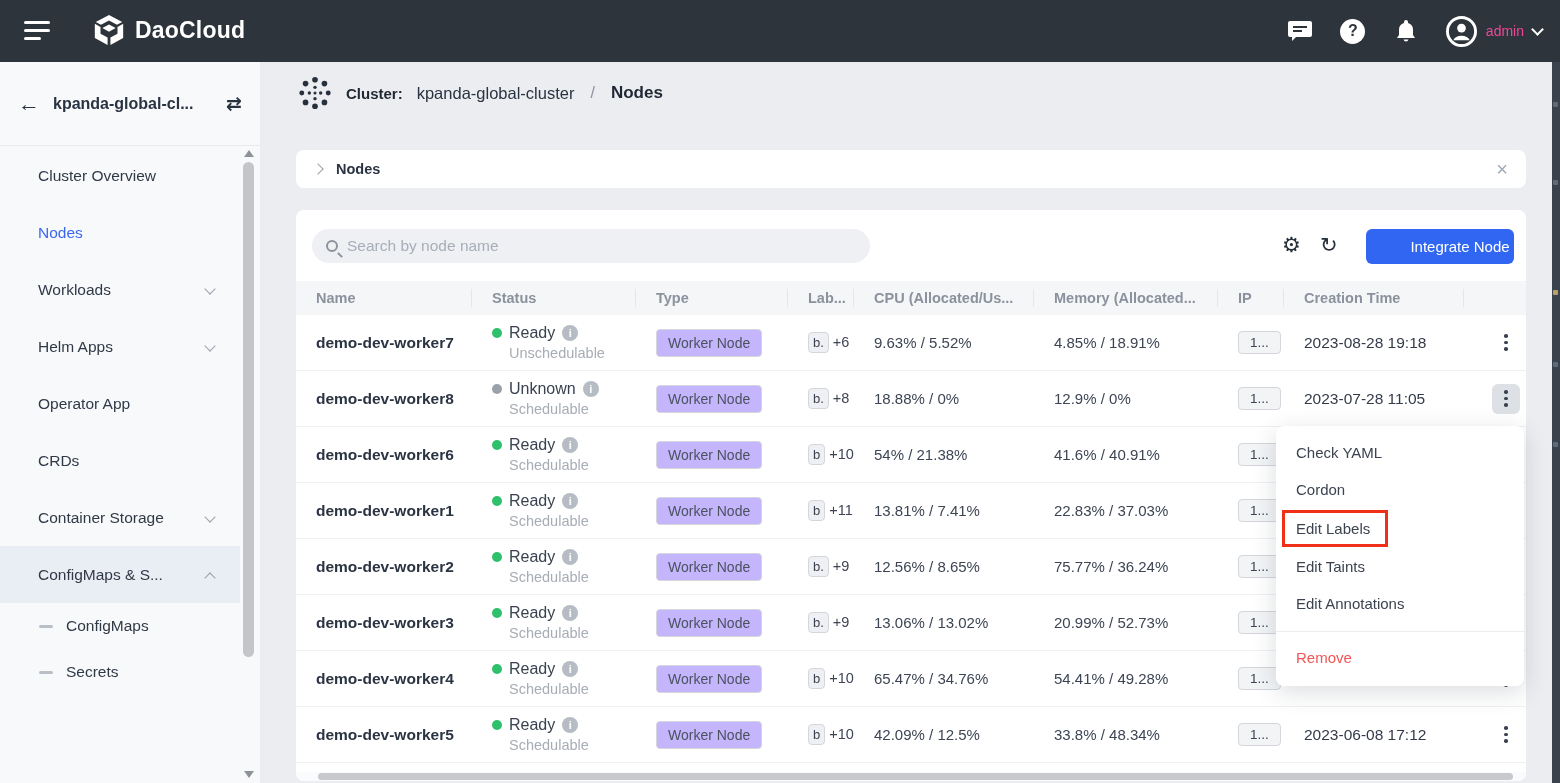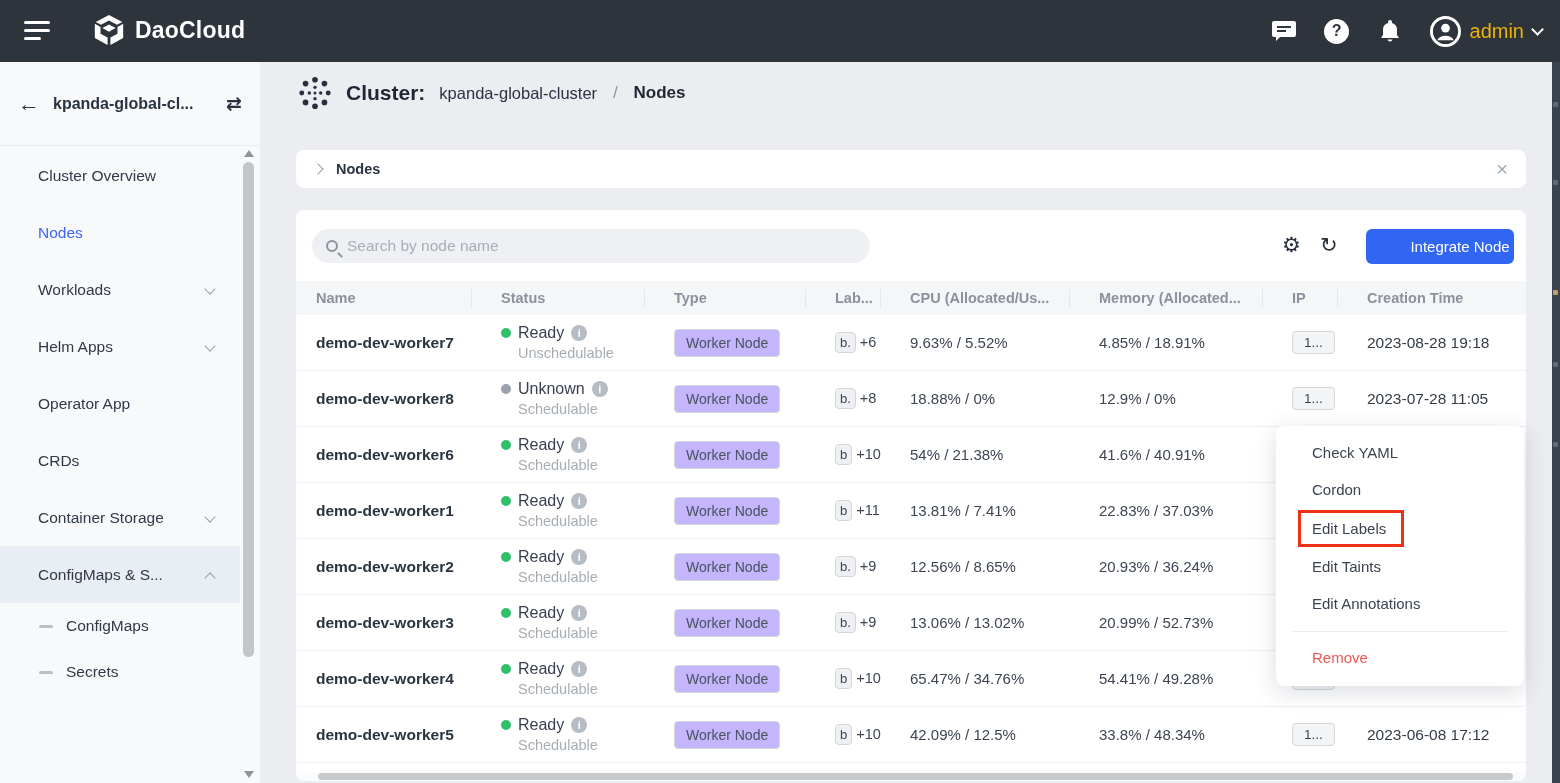--- a/index.html
+++ b/index.html
@@ -10,21 +10,21 @@
   .topbar { position:absolute; top:0; left:0; width:1560px; height:62px; background:#2e343b; z-index:60; }
   .hamburger { position:absolute; left:24px; top:21px; width:26px; height:20px; cursor:pointer; }
   .hamburger i { display:block; background:#fff; height:3px; border-radius:2px; margin-bottom:5px; }
   .hamburger i:nth-child(1){ width:26px; } .hamburger i:nth-child(2){ width:26px; } .hamburger i:nth-child(3){ width:17px; }
   .brand { position:absolute; left:92px; top:13px; display:flex; align-items:center; gap:9px; }
   .brand-name { color:#fff; font-size:23px; font-weight:bold; letter-spacing:.2px; }
   .topbar-right { position:absolute; right:18px; top:0; height:62px; display:flex; align-items:center; gap:27px; }
   .tb-icon { width:26px; height:26px; display:flex; align-items:center; justify-content:center; cursor:pointer; }
   .help-circle { width:25px; height:25px; border-radius:50%; background:#fff; color:#2e343b; font-weight:bold; font-size:16px; display:flex; align-items:center; justify-content:center; }
   .user { display:flex; align-items:center; gap:9px; cursor:pointer; }
-  .user-name { color:#eab308; font-size:20px; }
+  .user-name { color:#ec4899; font-size:14px; }
   .chev { display:inline-block; width:9px; height:9px; border-right:2px solid #fff; border-bottom:2px solid #fff; transform:rotate(45deg); margin-top:-4px; }
 
   
   .sidebar { position:absolute; top:62px; left:0; width:260px; height:721px; background:#f8f9fb; z-index:10; }
   .cluster-row { height:84px; display:flex; align-items:center; padding:0 18px; gap:13px; border-bottom:1px solid #e9ebee; }
   .back-arrow { font-size:22px; color:#2a3342; font-weight:bold; cursor:pointer; line-height:1; }
   .cluster-name { font-size:16px; font-weight:bold; color:#2a3342; flex:1; white-space:nowrap; overflow:hidden; }
   .switch-icon { font-size:19px; color:#2a3342; font-weight:bold; cursor:pointer; }
   .nav { position:absolute; top:85px; left:0; width:240px; }
   .nav-item { height:57px; display:flex; align-items:center; padding-left:38px; position:relative; font-size:15.5px; color:#303a47; cursor:pointer; }
@@ -37,21 +37,21 @@
   .sub-dash { width:14px; height:3px; background:#b9bfc7; border-radius:2px; }
   .side-scroll { position:absolute; right:5px; top:88px; width:13px; height:628px; }
   .side-scroll .arrow-up, .side-scroll .arrow-down { position:absolute; left:2px; width:0; height:0; border-left:5px solid transparent; border-right:5px solid transparent; }
   .arrow-up { top:0; border-bottom:7px solid #8d939b; }
   .arrow-down { bottom:0; border-top:7px solid #8d939b; }
   .side-thumb { position:absolute; left:1px; top:12px; width:11px; height:495px; background:#c3c5c9; border-radius:6px; }
 
   
   .page-header { position:absolute; left:298px; top:76px; display:flex; align-items:center; gap:14px; z-index:5; }
   .cluster-icon { width:34px; height:34px; }
-  .ph-label { font-size:21px; font-weight:bold; color:#1f2733; }
+  .ph-label { font-size:15px; font-weight:bold; color:#1f2733; }
   .ph-name { font-size:16.5px; color:#2a3342;text-align:center; }
   .ph-sep { font-size:16px; color:#8b929d; margin:0 2px; }
   .ph-page { font-size:17px; font-weight:bold; color:#1f2733; }
 
   
   .crumb-bar { position:absolute; left:296px; top:150px; width:1230px; height:38px; background:#fff; border-radius:8px; display:flex; align-items:center; padding:0 18px; z-index:5; }
   .crumb-chev { width:8px; height:8px; border-right:1.8px solid #9aa1ab; border-bottom:1.8px solid #9aa1ab; transform:rotate(-45deg); margin-right:14px; }
   .crumb-label { font-size:14.5px; font-weight:bold; color:#2a3342; flex:1; }
   .crumb-close { font-size:20px; color:#9daab8; cursor:pointer; line-height:1; }
 
@@ -60,21 +60,21 @@
   .search-box { position:absolute; left:16px; top:19px; width:558px; height:34px; background:#eef0f4; border-radius:17px; display:flex; align-items:center; padding-left:14px; gap:9px; }
   .search-glyph { width:12px; height:12px; border:2px solid #8d949e; border-radius:50%; position:relative; flex:none; }
   .search-glyph::after { content:""; position:absolute; width:2px; height:6px; background:#8d949e; transform:rotate(-45deg); left:11px; top:10px; }
   .search-input { border:none; background:transparent; outline:none; font-size:15.5px; color:#3d4554; width:480px; font-family:inherit; }
   .search-input::placeholder { color:#a8aeb8; }
   .tool-icon { position:absolute; top:24px; font-size:21px; color:#272f3b; cursor:pointer; line-height:1; }
   .gear { left:986px; } .refresh { left:1024px; }
   .integrate-btn { position:absolute; left:1070px; top:19px; width:148px; height:35px; background:#3166f3; color:#fff; border:none; border-radius:6px; font-size:15px; font-family:inherit; cursor:pointer;padding-left:40px; }
 
   
-  .thead, .trow { display:grid; grid-template-columns:176px 164px 152px 66px 180px 184px 66px 180px 1fr; align-items:center;gap:9px; }
+  .thead, .trow { display:grid; grid-template-columns:176px 164px 152px 66px 180px 184px 66px 180px 1fr; align-items:center; }
   .thead { position:absolute; left:0; top:71px; width:1230px; height:34px; background:#f5f6f8; }
   .thead > div { padding-left:20px; font-size:14.5px; font-weight:bold; color:#8b929d; border-right:1px solid #e4e6ea; height:18px; line-height:18px; white-space:nowrap; overflow:hidden; }
   .thead > div:last-child { border-right:none; }
   .tbody { position:absolute; left:0; top:105px; width:1230px; }
   .trow { height:56px; border-bottom:1px solid #eef0f2; }
   .cell { padding-left:20px; font-size:15px; color:#3d4554; white-space:nowrap; }
   .cell.name { font-size:15.5px; font-weight:bold; color:#2b3442; cursor:pointer; }
   .s1 { display:flex; align-items:center; gap:7px; }
   .dot { width:10px; height:10px; border-radius:50%; flex:none; }
   .dot[data-status="ready"] { background:#2ec06a; }
@@ -89,21 +89,21 @@
   .ip-badge { display:inline-block; border:1px solid #d3d7dc; background:#f2f4f6; border-radius:4px; padding:3px 11px; font-size:13.5px; color:#3d4554; cursor:pointer; }
   .cell.created { font-size:15.5px; color:#333b49; }
   .kebab { width:28px; height:30px; border-radius:6px; display:flex; flex-direction:column; align-items:center; justify-content:center; gap:3px; cursor:pointer; margin-left:8px; }
   .kebab i { width:3.5px; height:3.5px; border-radius:50%; background:#3a4250; }
   .kebab.active { background:#dde0e5; }
   .trow.partial { border-bottom:none; }
   .hscroll { position:absolute; left:0; bottom:0; width:1230px; height:9px; background:#fafbfc; }
   .hscroll-thumb { position:absolute; left:22px; top:1px; width:1195px; height:7px; background:#c7c9cd; border-radius:4px; cursor:pointer; }
 
   
-  .ctx-menu { position:absolute; left:1276px; top:426px; width:248px; background:#fff; border-radius:8px; box-shadow:0 6px 24px rgba(31,45,61,.16); padding:8px 16px 10px; z-index:70; }
+  .ctx-menu { position:absolute; left:1276px; top:426px; width:248px; background:#fff; border-radius:8px; box-shadow:0 6px 24px rgba(31,45,61,.16); padding:8px 0 10px; z-index:70; }
   .menu-item { min-height:37px; display:flex; align-items:center; padding-left:20px; font-size:15px; color:#3c4350; cursor:pointer; }
   .menu-item.highlighted { min-height:40px; }
   .menu-item.highlighted span { border:3px solid #ee3018; padding:7px 15px 7px 11px; margin-left:-14px; }
   .menu-divider { height:1px; background:#ececee; margin:9px 0 7px; }
   .menu-item.danger { color:#f25555; }
 
   
   .edge-strip { position:absolute; right:0; top:62px; width:8px; height:721px; background:#39424d; z-index:80; }
   .edge-strip i { position:absolute; left:1px; width:5px; border-radius:1px; display:block; }
   .edge-strip i:nth-child(1){ top:40px; height:5px; background:#5d6c7b; }
@@ -370,21 +370,21 @@
         <div class="s1">
             <span class="dot" data-status="ready"></span>
             <span class="stext">Ready</span>
             <span class="info-icon">i</span>
           </div>
         <div class="s2">Schedulable</div>
       </div>
       <div class="cell"><span class="type-badge">Worker Node</span></div>
       <div class="cell labels"><span class="label-badge">b.</span><span class="label-more">+9</span></div>
       <div class="cell">12.56% / 8.65%</div>
-      <div class="cell">20.93% / 36.24%</div>
+      <div class="cell">75.77% / 36.24%</div>
       <div class="cell"><span class="ip-badge">1...</span></div>
       <div class="cell created"></div>
       <div class="cell">
           <span class="kebab">
             <i></i>
             <i></i>
             <i></i>
           </span>
         </div>
     </div>

